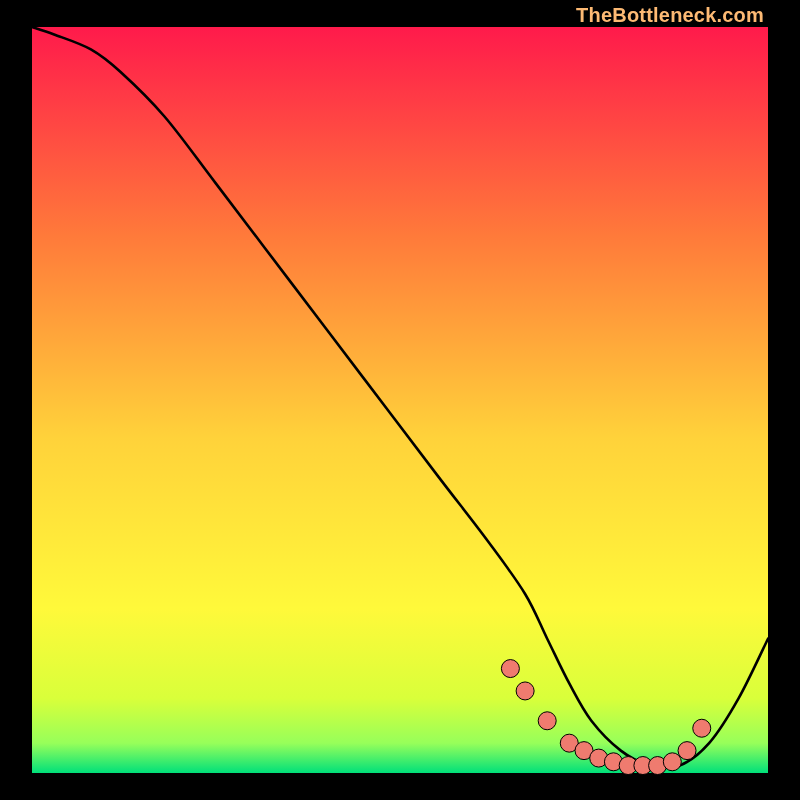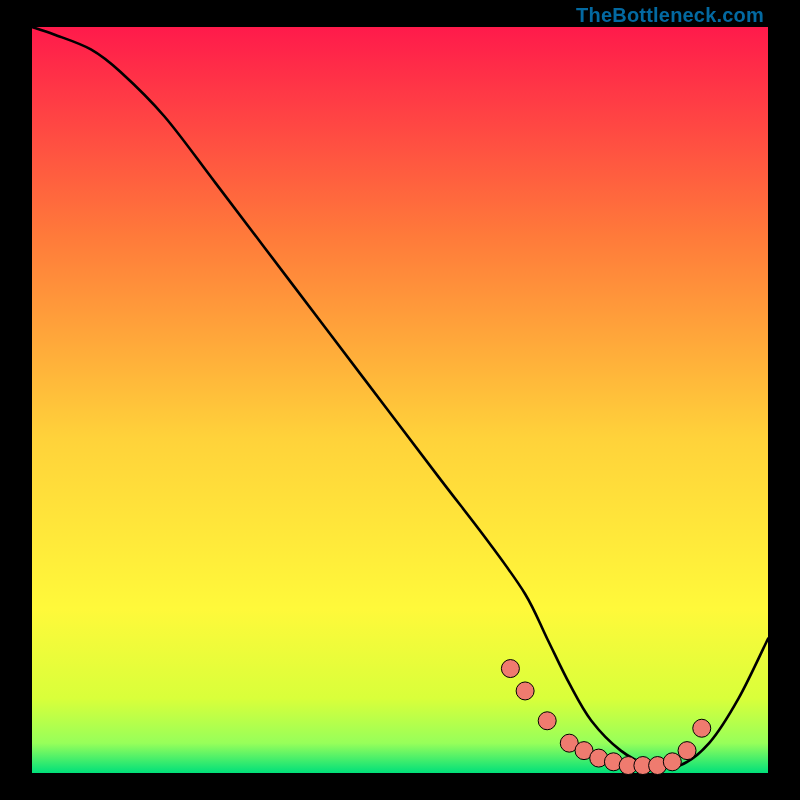--- a/index.html
+++ b/index.html
@@ -25,21 +25,21 @@
     width: 100%;
     height: 100%;
   }
   .watermark {
     position: absolute;
     top: 4px;
     right: 36px;
     font-family: Arial, Helvetica, sans-serif;
     font-size: 20px;
     font-weight: 600;
-    color: #0369a1;
+    color: #fdba74;
     letter-spacing: 0.2px;
   }
   svg.curve {
     position: absolute;
     left: 0;
     top: 0;
     width: 100%;
     height: 100%;
     overflow: visible;
   }

